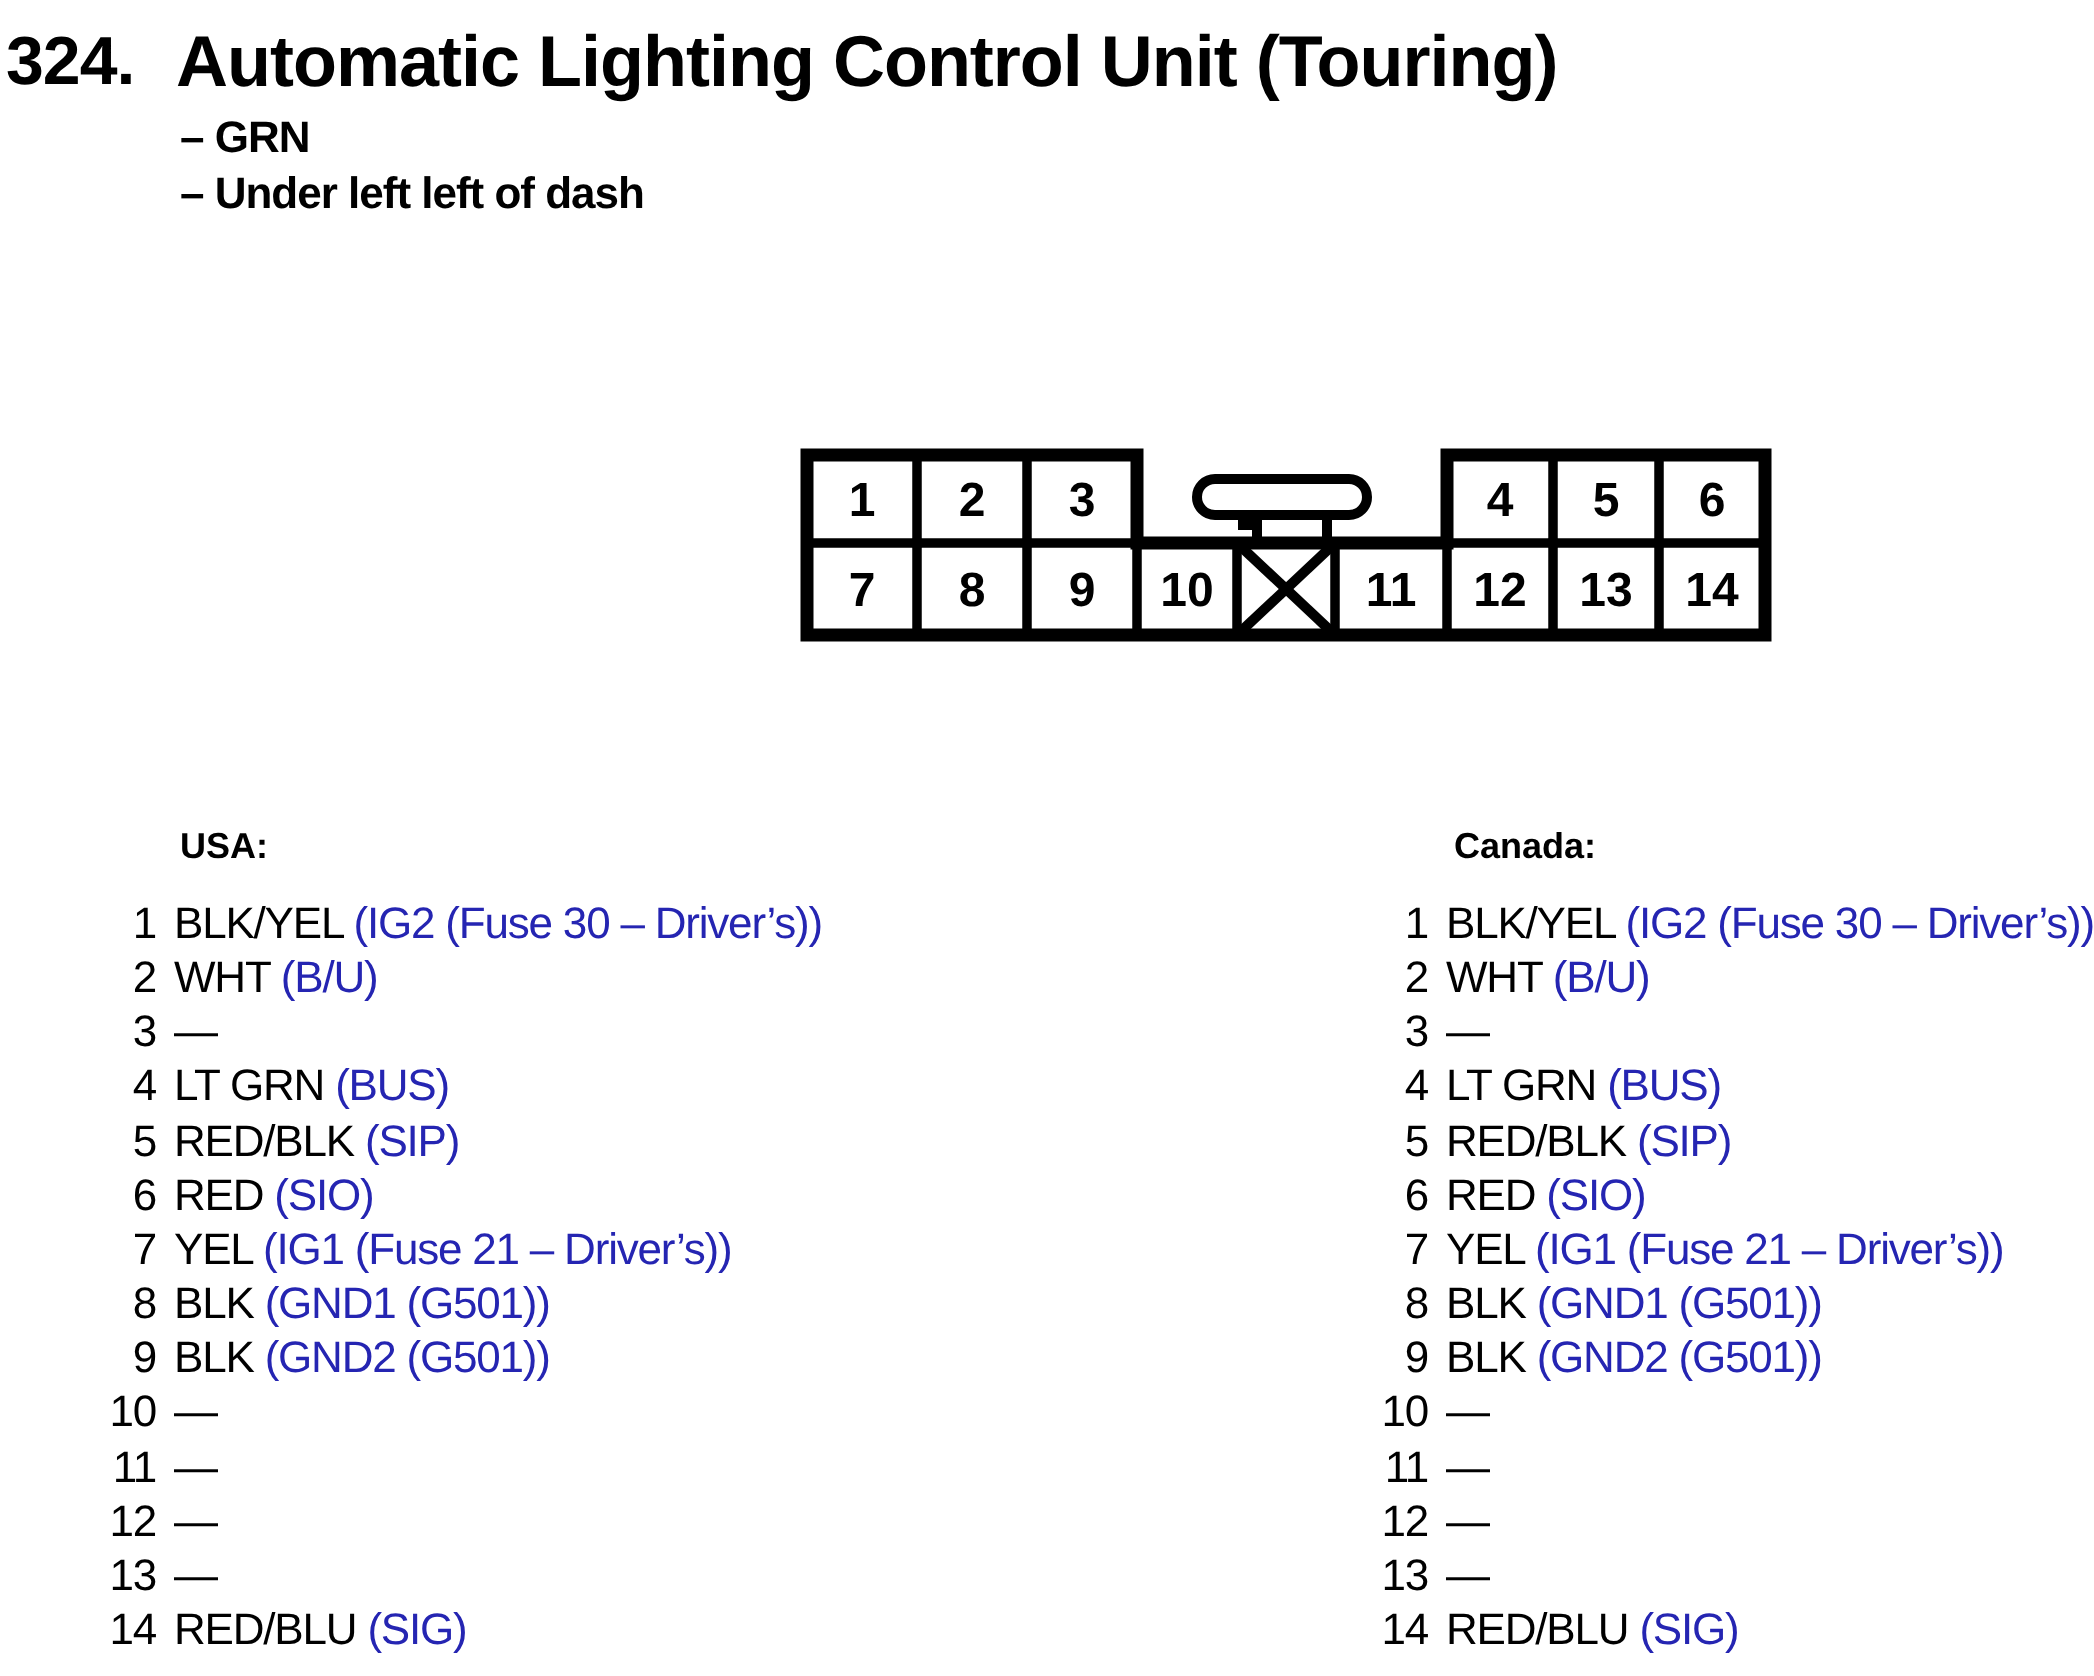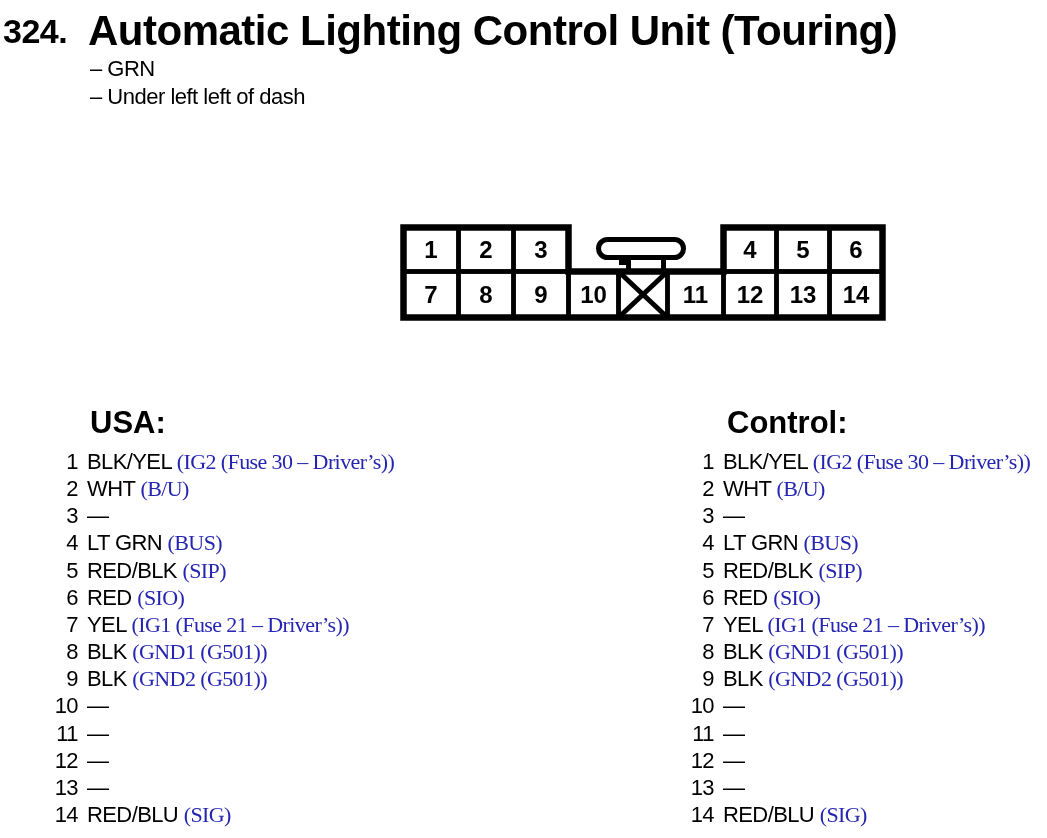--- a/index.html
+++ b/index.html
@@ -7,41 +7,41 @@
     position:relative; width:1047px; height:838px;
     background:#ffffff; overflow:hidden;
     font-family:"Liberation Sans", sans-serif; color:#000;
   }
   .title-row {
     position:absolute; left:3px; top:11px;
     display:flex; white-space:nowrap;
     font-weight:bold; font-size:34px; line-height:40px; letter-spacing:-0.5px;
   }
   .section-number { width:85px; flex:none; }
-  .page-title { margin:0; font-size:42px; font-weight:bold; }
+  .page-title { margin:0; font-size:36px; font-weight:bold; }
   .notes {
     position:absolute; left:90px; top:55px;
-    font-size:22px; line-height:27.5px; letter-spacing:-0.5px; white-space:nowrap;
+    font-size:22px; line-height:27.5px; letter-spacing:-0.5px; white-space:nowrap;font-weight:bold;
   }
   .connector-wrap { position:absolute; left:400px; top:224px; }
   .table-heading {
     position:absolute; top:410px;
-    font-size:31px; line-height:26px; font-weight:bold; white-space:nowrap;
+    font-size:18px; line-height:26px; font-weight:bold; white-space:nowrap;
   }
   .usa-heading { left:90px; }
   .canada-heading { left:727px; }
   .rows {
     position:absolute; top:448px;
     font-size:22px; line-height:27.15px; letter-spacing:-0.6px; white-space:nowrap;
   }
   .usa-rows { left:44px; }
   .canada-rows { left:680px; }
   .pin-row { display:flex; }
   .pin-num { width:34px; flex:none; text-align:right; margin-right:9px; }
-  .sig { color:var(--signal-blue, #2525b2);font-family:Liberation Serif, serif; }
+  .sig { color:var(--signal-blue, #2525b2); }
 </style>
 </head>
 <body>
 
 <div class="page">
 
   <div class="title-row">
     <span class="section-number">324.</span>
     <span class="page-title">Automatic Lighting Control Unit (Touring)</span>
   </div>
@@ -144,21 +144,21 @@
       <div class="pin-row">
         <span class="pin-num">13</span>
         <span class="pin-desc"><span class="wire">—</span></span>
       </div>
       <div class="pin-row">
         <span class="pin-num">14</span>
         <span class="pin-desc"><span class="wire">RED/BLU</span> <span class="sig">(SIG)</span></span>
       </div>
     </div>
 
-  <div class="table-heading canada-heading">Control:</div>
+  <div class="table-heading canada-heading">Canada:</div>
   <div class="rows canada-rows">
       <div class="pin-row">
         <span class="pin-num">1</span>
         <span class="pin-desc"><span class="wire">BLK/YEL</span> <span class="sig">(IG2 (Fuse 30 – Driver’s))</span></span>
       </div>
       <div class="pin-row">
         <span class="pin-num">2</span>
         <span class="pin-desc"><span class="wire">WHT</span> <span class="sig">(B/U)</span></span>
       </div>
       <div class="pin-row">

